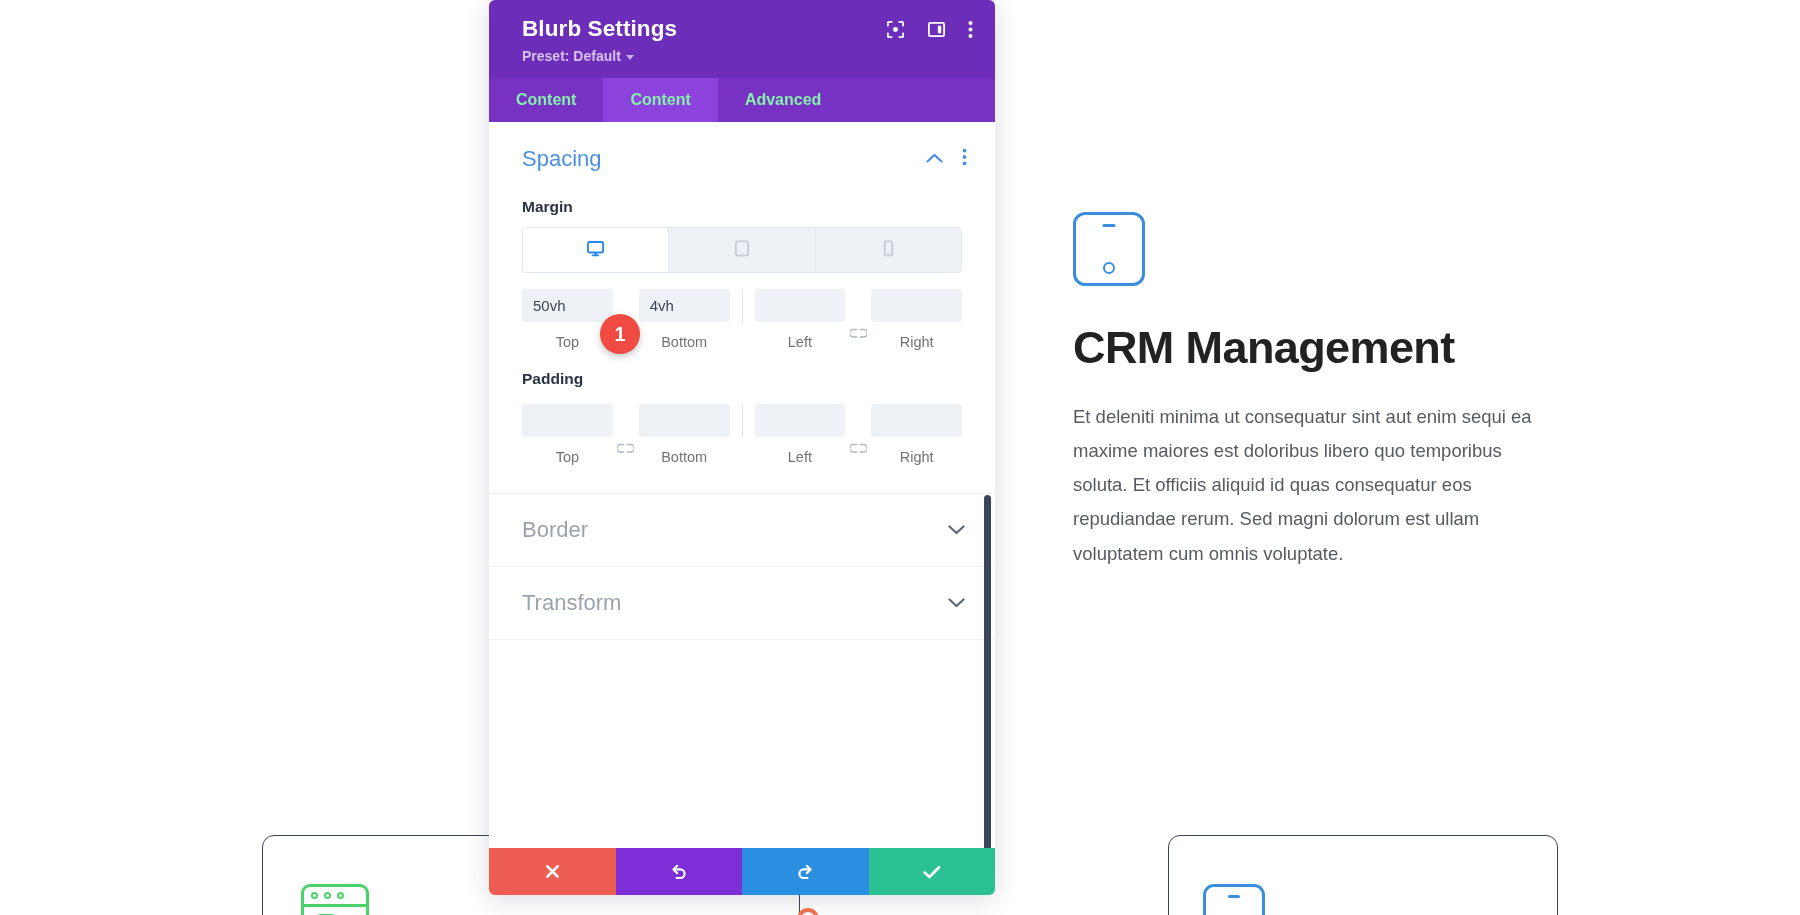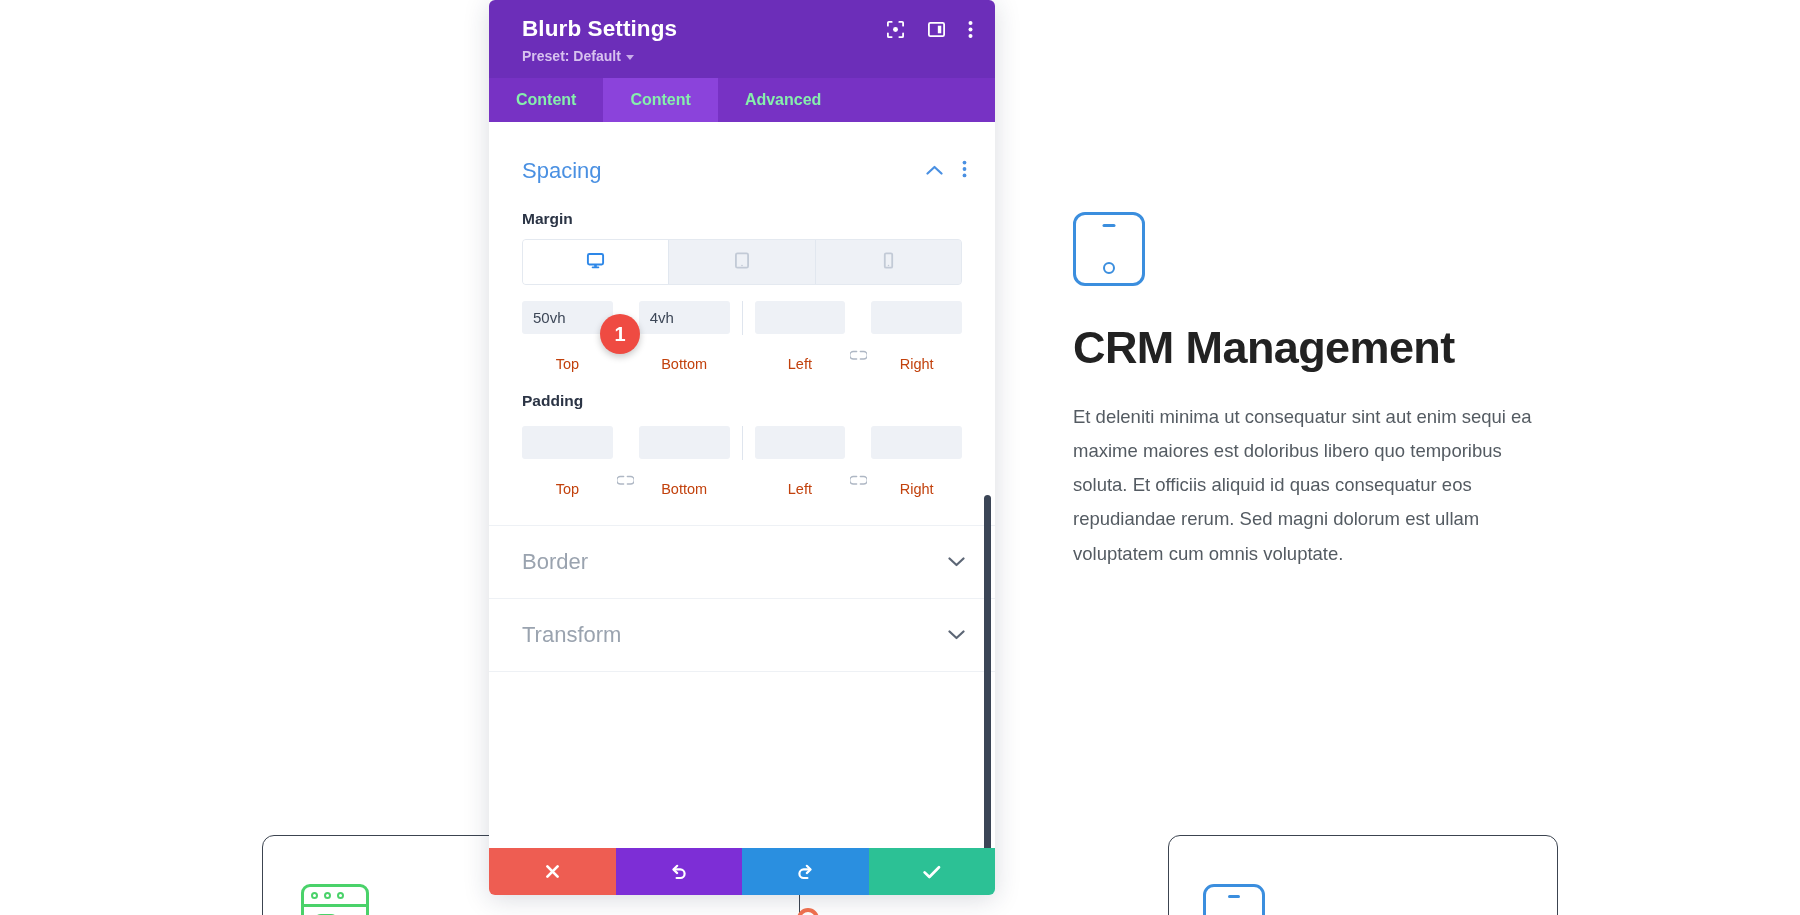--- a/index.html
+++ b/index.html
@@ -225,21 +225,21 @@
   }
   .tab.active { background: #8b43db; }
 
   .modal-body {
     flex: 1 1 auto;
     position: relative;
     overflow: hidden;
     background: #ffffff;
   }
 
-  .section-open { padding: 12px 0 10px 0; }
+  .section-open { padding: 0 0 10px 0; }
   .section-head {
     display: flex;
     align-items: center;
     justify-content: space-between;
     padding: 24px 28px 6px 33px;
   }
   .section-title-open {
     font-size: 22px;
     color: #4a90e2;
     font-weight: 400;
@@ -307,23 +307,23 @@
     background: #eef1f6;
     border: none;
     border-radius: 3px;
     font-size: 15px;
     color: #3d4757;
     font-family: "Liberation Sans", sans-serif;
     padding: 0 11px;
     outline: none;
   }
   .quad-caption {
-    margin-top: 22px;
+    margin-top: 12px;
     font-size: 14.5px;
-    color: #c2410c;
+    color: #737373;
   }
   .link-ico {
     width: 26px;
     flex: 0 0 26px;
     display: flex;
     align-items: center;
     justify-content: center;
     height: 33px;
     cursor: pointer;
   }

